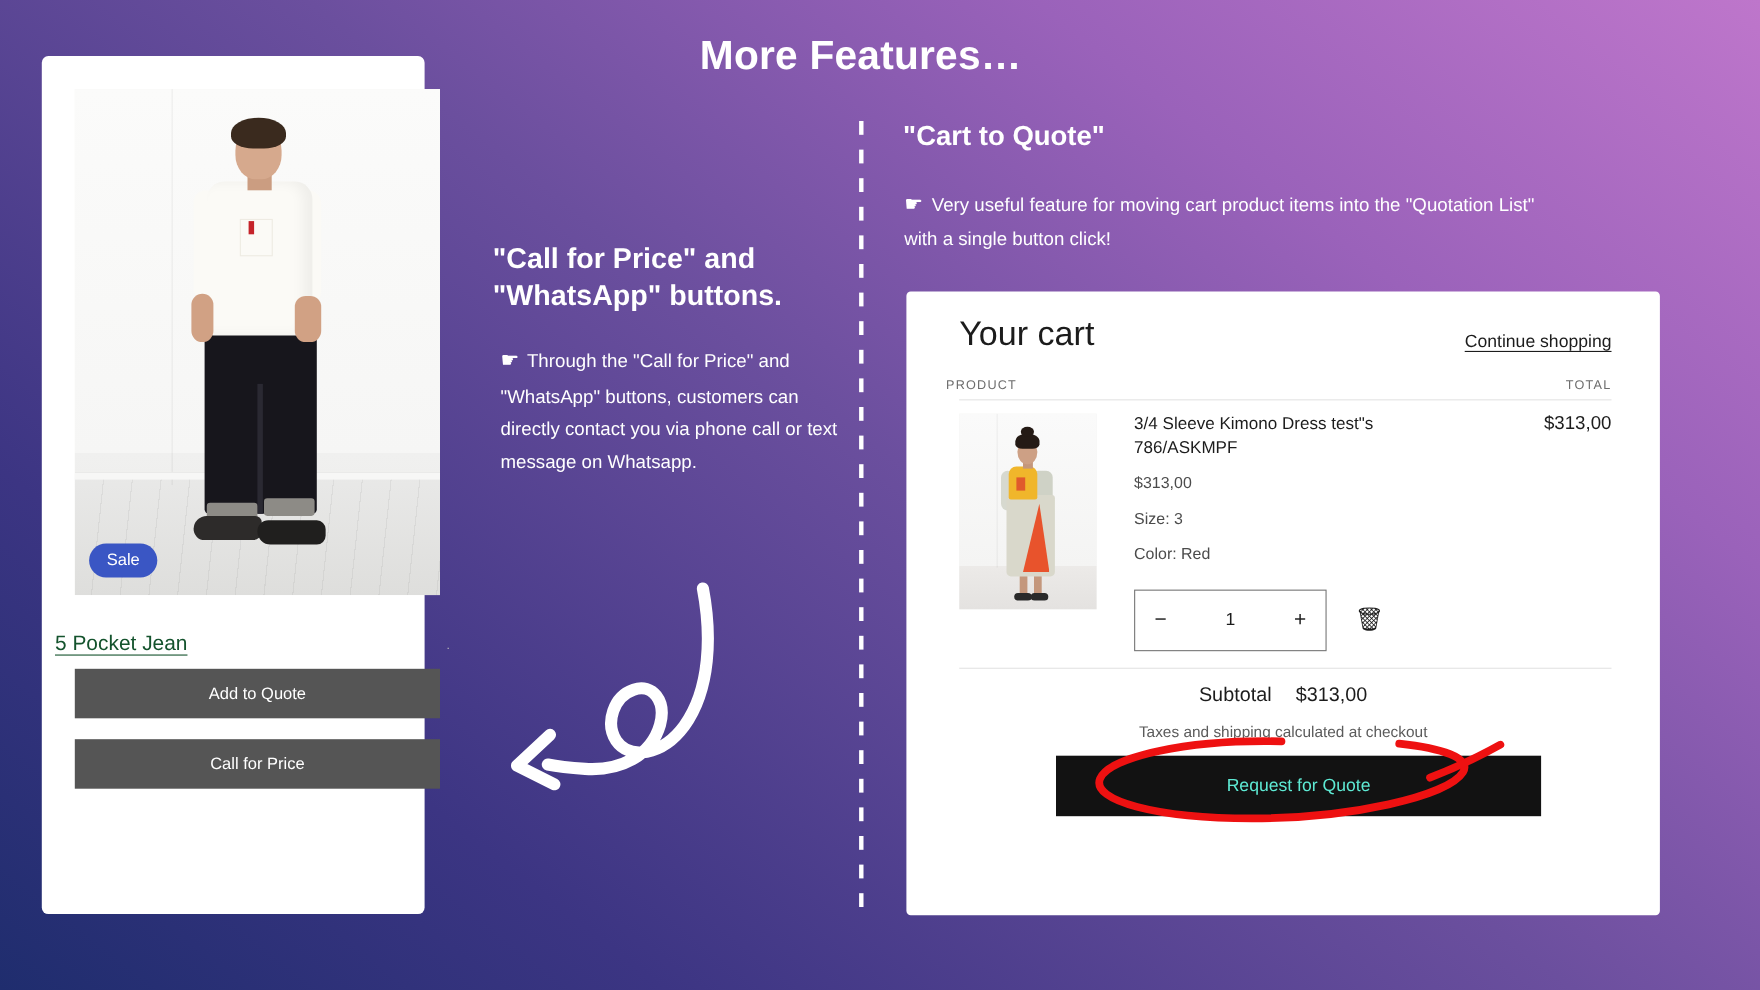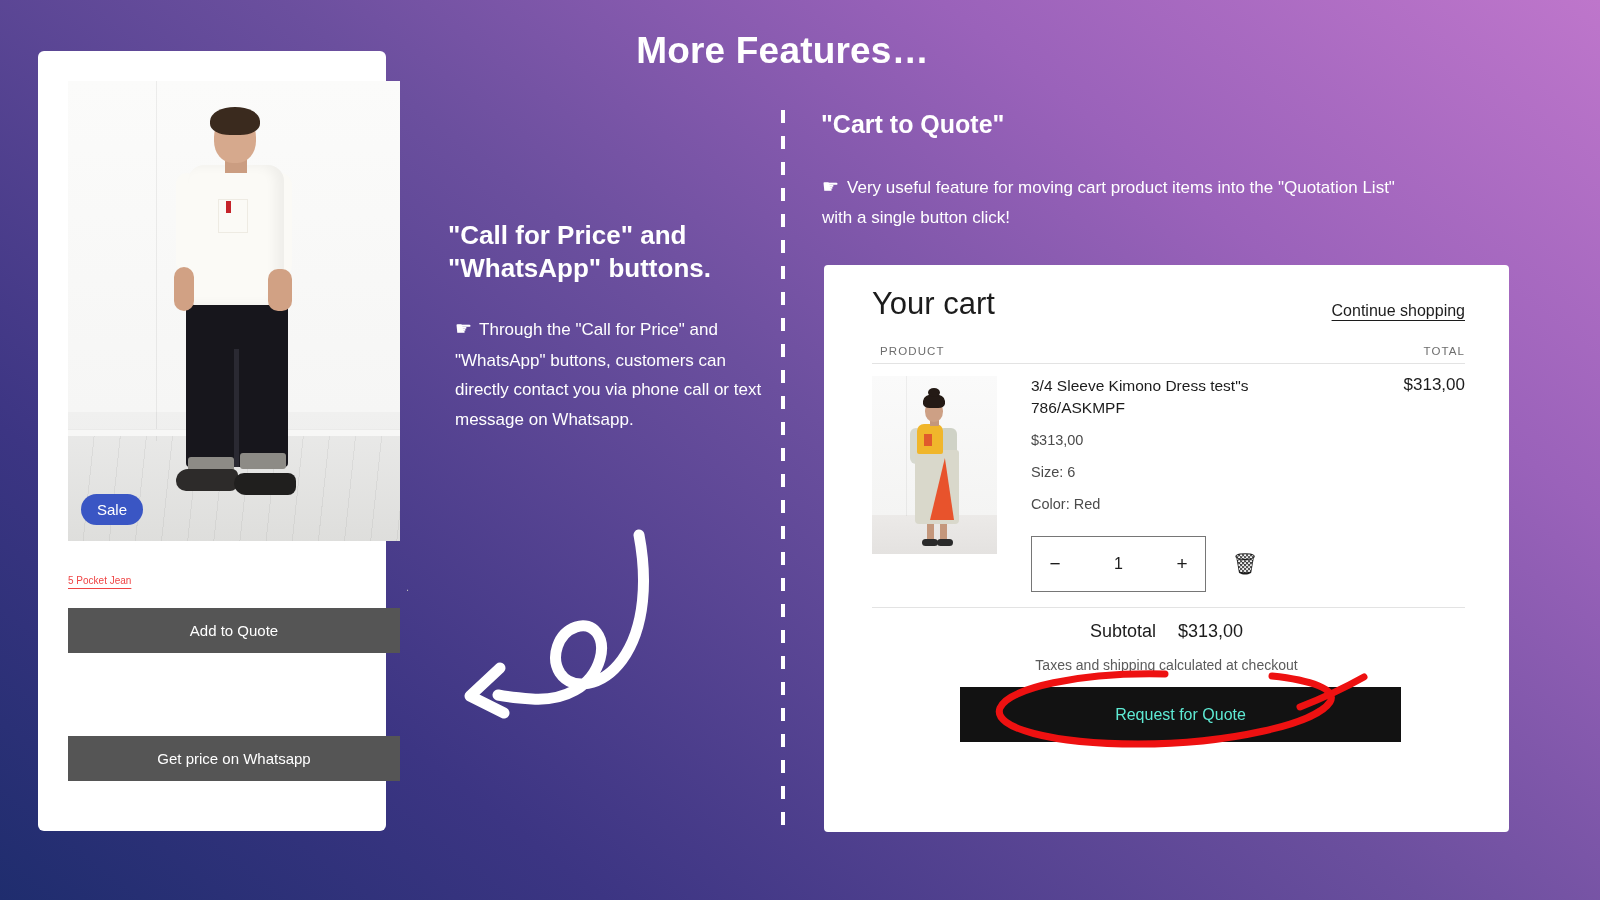--- a/index.html
+++ b/index.html
@@ -57,22 +57,22 @@
   .m-cuffR{ position:absolute; left:172px; top:372px; width:46px; height:16px; background:#8d8b86; border-radius:3px;}
   .m-shoeL{ position:absolute; left:108px; top:388px; width:62px; height:22px; background:#2d2b2a; border-radius:12px 6px 8px 10px;}
   .m-shoeR{ position:absolute; left:166px; top:392px; width:62px; height:22px; background:#201f1e; border-radius:10px 8px 8px 12px;}
 
   .sale-badge {
     position:absolute; left:13px; bottom:16px;
     background:#3a56c4; color:#fff; font-size:15px;
     padding:7px 16px; border-radius:16px;
   }
   .product-title {
-    position:absolute; left:30px; top:524px;
-    font-size:10px; color:#ef4444; text-decoration:underline;
+    position:absolute; left:12px; top:524px;
+    font-size:19px; color:#14532d; text-decoration:underline;
     text-underline-offset:4px; cursor:pointer;
   }
   .dot-right { position:absolute; left:368px; top:530px; color:#bbb; font-size:11px; }
   .btn-dark {
     position:absolute; left:30px; width:332px; height:45px;
     background:#555555; color:#ffffff; border:none;
     font-size:15px; font-family:inherit; cursor:pointer;
   }
   #btn-quote   { top:557px; }
   #btn-call    { top:621px; }
@@ -114,21 +114,21 @@
   }
   .continue-shopping {
     position:absolute; right:44px; top:37px;
     font-size:16px; color:#1c1c1c; text-decoration:underline;
     text-underline-offset:4px; cursor:pointer;
   }
   .col-head {
     position:absolute; top:80px; font-size:11.5px; color:#6d6d6d;
     letter-spacing:1.1px;
   }
-  .col-head.product { left:56px;text-align:right; }
+  .col-head.product { left:36px;text-align:right; }
   .col-head.total   { right:44px; }
   .rule { position:absolute; left:48px; right:44px; height:1px; background:#e3e3e3; }
   #rule-top { top:98px; }
   #rule-mid { top:342px; }
 
   .cart-thumb {
     position:absolute; left:48px; top:111px; width:125px; height:178px;
     overflow:hidden; background:#f4f4f3;
   }
   .ct-wall{position:absolute;inset:0;background:linear-gradient(180deg,#fafafa 0%,#f4f4f3 78%,#eceae8 78%,#e4e2e0 100%);}
@@ -210,21 +210,21 @@
     <div class="m-handL"></div>
       <div class="m-handR"></div>
     <div class="m-neck"></div>
       <div class="m-head"></div>
       <div class="m-hair"></div>
     <div class="sale-badge">Sale</div>
   </div>
   <a class="product-title">5 Pocket Jean</a>
   <span class="dot-right">.</span>
   <button class="btn-dark" id="btn-quote">Add to Quote</button>
-  <button class="btn-dark" id="btn-whats">Get price on Whatsapp</button>
+  <button class="btn-dark" id="btn-call">Call for Price</button>
 </div>
 
 <div class="mid-heading">
   <div>"Call for Price" and</div>
   <div>"WhatsApp" buttons.</div>
 </div>
 <div class="mid-body">
   <span class="hand">☛</span><span class="txt">Through the "Call for Price" and "WhatsApp" buttons, customers can directly contact you via phone call or text message on Whatsapp.</span>
 </div>
 
@@ -260,21 +260,21 @@
     <div class="w-topY"></div>
       <div class="w-accent"></div>
     <div class="w-neck"></div>
       <div class="w-head"></div>
       <div class="w-hair"></div>
       <div class="w-bun"></div>
   </div>
 
   <div class="item-name">3/4 Sleeve Kimono Dress test"s 786/ASKMPF</div>
   <div class="item-price">$313,00</div>
-  <div class="item-size">Size: 6</div>
+  <div class="item-size">Size: 3</div>
   <div class="item-color">Color: Red</div>
   <div class="item-total">$313,00</div>
 
   <div class="qty-box">
     <button class="qty-btn">−</button>
     <span class="qty-val">1</span>
     <button class="qty-btn">+</button>
   </div>
   <button class="trash-btn">🗑</button>
 

